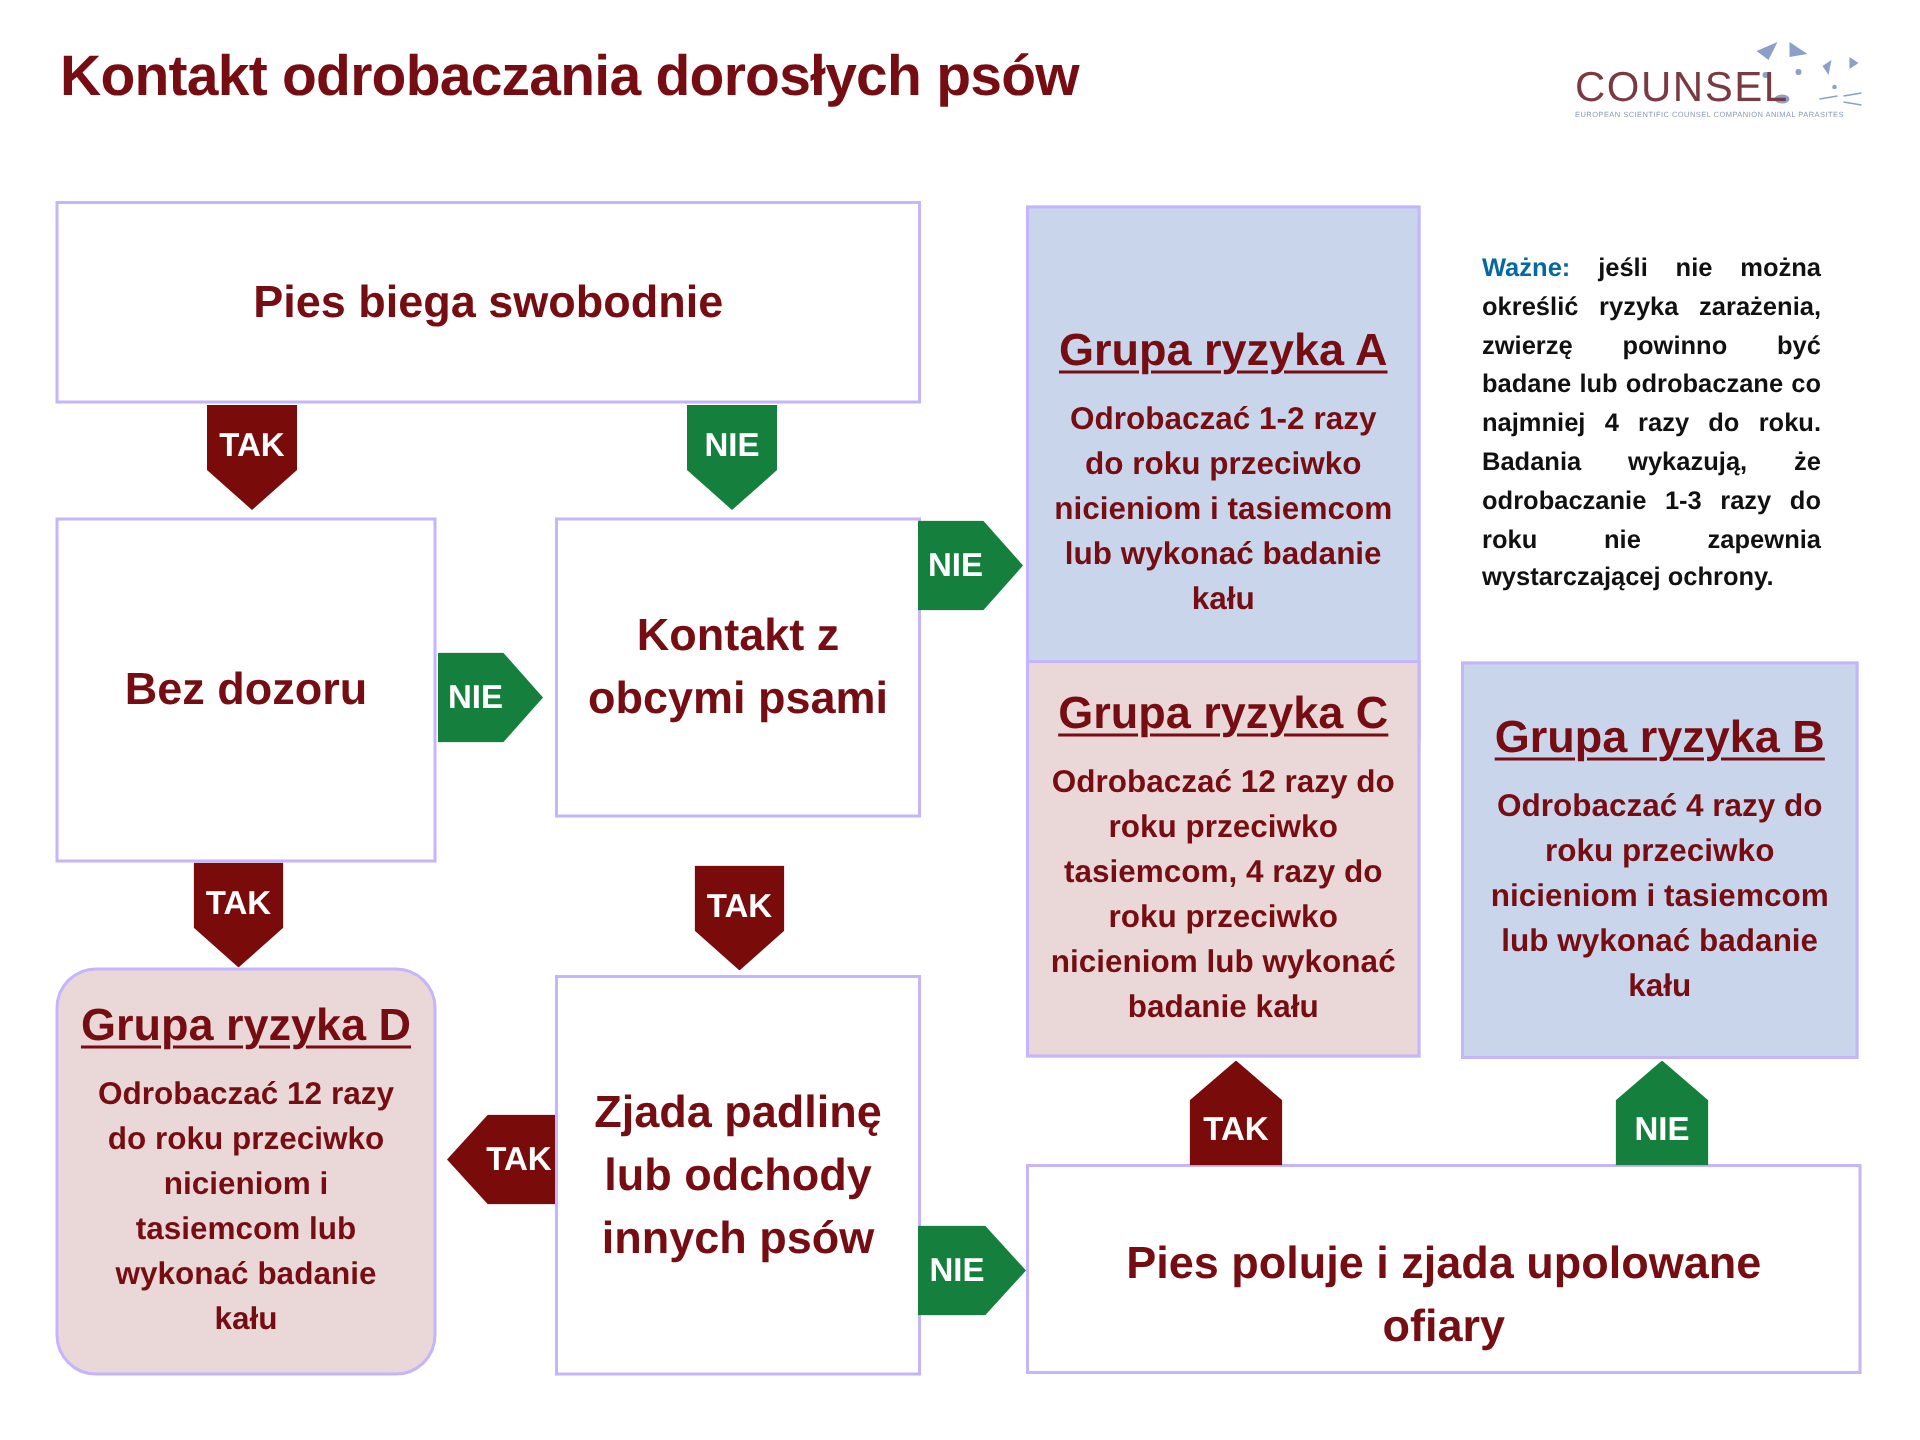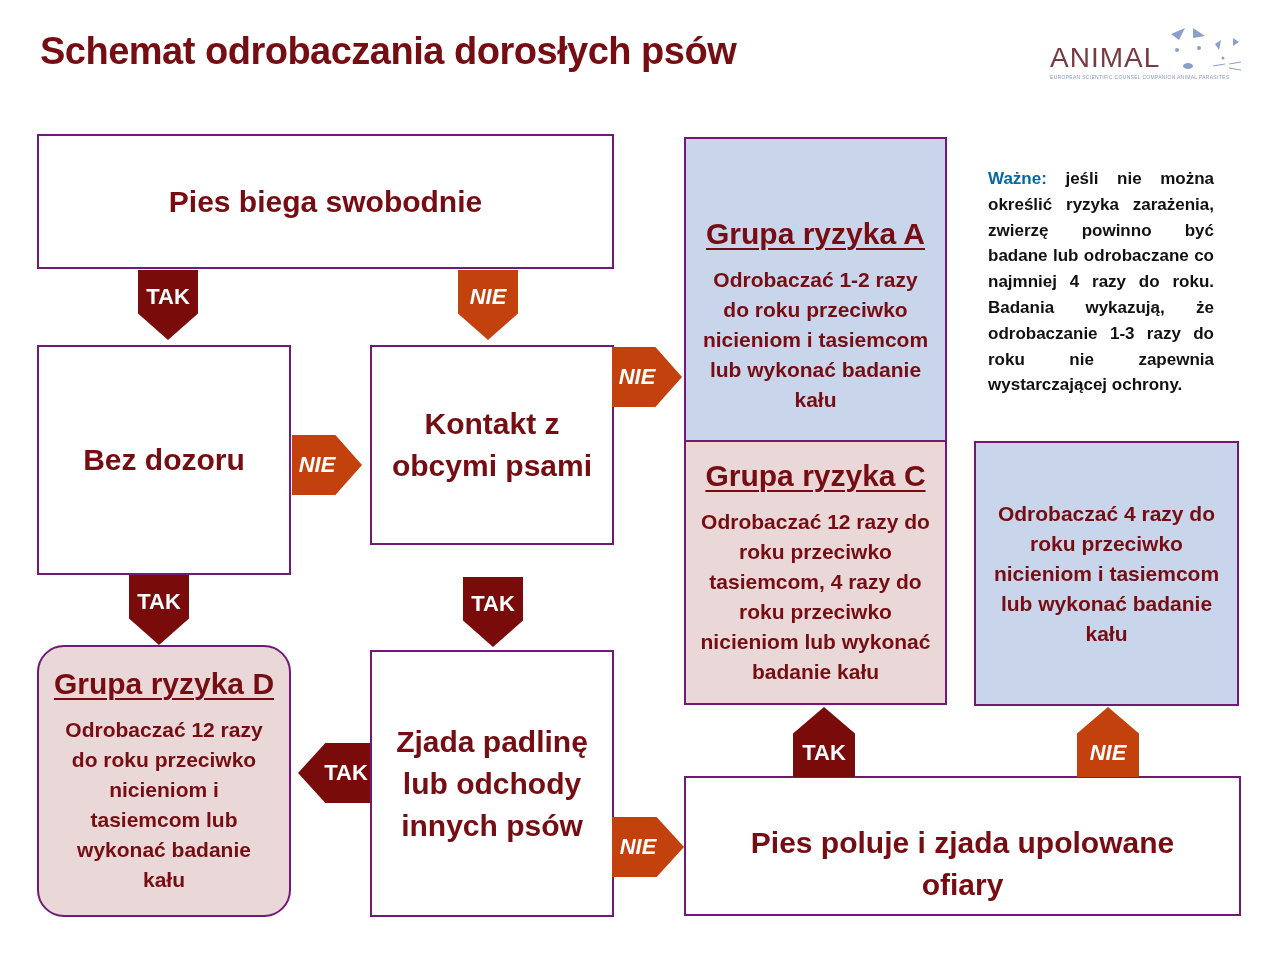--- a/index.html
+++ b/index.html
@@ -6,63 +6,63 @@
   body { width:1280px; height:960px; position:relative; overflow:hidden;
          font-family:"Liberation Sans", "DejaVu Sans", sans-serif; color:#7a0a0a; }
   .title { position:absolute; left:40px; top:30px; font-size:38px; font-weight:bold;
            color:#760d12; letter-spacing:-0.5px; }
   .logo { position:absolute; left:1045px; top:24px; width:200px; height:60px; }
   .logo-text { position:absolute; left:5px; top:18px; font-size:28px; color:#7a3a42;
                letter-spacing:1px; font-family:"Liberation Sans", sans-serif; }
   .logo-sub { position:absolute; left:5px; top:50px; font-size:5px; color:#8a9ab5; white-space:nowrap; letter-spacing:0.3px; }
   .logo-svg { position:absolute; left:118px; top:0px; }
 
-  .box { position:absolute; box-sizing:border-box; border:2px solid #701a75;
+  .box { position:absolute; box-sizing:border-box; border:2px solid #c4b5fd;
          background:#ffffff; display:flex; flex-direction:column; align-items:center;
          justify-content:center; text-align:center; font-weight:bold; color:#760d12; }
   .box.q { font-size:30px; line-height:42px; }
   .box.blue { background:#c9d5ea; }
   .box.pink { background:#ead7d7; }
   .grp-title { font-size:30px; text-decoration:underline; text-decoration-thickness:2px;
                text-underline-offset:4px; margin-bottom:14px; }
   .grp-body { font-size:21px; line-height:30px; }
 
   .note { position:absolute; left:988px; top:166px; width:226px; font-size:17px;
           line-height:25.8px; font-weight:bold; color:#111; text-align:justify; }
   .note .lbl { color:#0369a1; }
 
   .arr { position:absolute; color:#fff; font-weight:bold; font-size:22px;
          display:flex; align-items:center; justify-content:center; }
   .tak { background:#7a0b0b; }
-  .nie { background:#c2410c;font-style:italic; }
+  .nie { background:#15803d; }
   .down { clip-path:polygon(0 0,100% 0,100% 62%,50% 100%,0 62%); padding-bottom:16px; box-sizing:border-box; }
   .right { clip-path:polygon(0 0,62% 0,100% 50%,62% 100%,0 100%); padding-right:20px; box-sizing:border-box; }
   .left { clip-path:polygon(38% 0,100% 0,100% 100%,38% 100%,0 50%); padding-left:24px; box-sizing:border-box; }
   .up { clip-path:polygon(50% 0,100% 38%,100% 100%,0 100%,0 38%); padding-top:22px; box-sizing:border-box; }
 </style>
 </head>
 <body>
 
-<div class="title">Schemat odrobaczania dorosłych psów</div>
+<div class="title">Kontakt odrobaczania dorosłych psów</div>
 
 <div class="logo">
   <svg class="logo-svg" width="80" height="56" viewBox="0 0 80 56">
     <polygon points="8,10 22,4 16,16" fill="#8aa0c8"></polygon>
     <polygon points="30,4 42,12 30,14" fill="#8aa0c8"></polygon>
     <circle cx="14" cy="26" r="2" fill="#8aa0c8"></circle>
     <circle cx="36" cy="24" r="2" fill="#8aa0c8"></circle>
     <ellipse cx="25" cy="42" rx="5" ry="3" fill="#8aa0c8"></ellipse>
     <polygon points="52,20 58,16 56,26" fill="#8aa0c8"></polygon>
     <polygon points="70,14 76,18 70,22" fill="#8aa0c8"></polygon>
     <circle cx="60" cy="34" r="1.5" fill="#8aa0c8"></circle>
     <line x1="50" y1="42" x2="62" y2="40" stroke="#8aa0c8" stroke-width="1"></line>
     <line x1="66" y1="40" x2="78" y2="38" stroke="#8aa0c8" stroke-width="1"></line>
     <line x1="66" y1="44" x2="78" y2="46" stroke="#8aa0c8" stroke-width="1"></line>
   </svg>
-  <div class="logo-text">ANIMAL</div>
+  <div class="logo-text">COUNSEL</div>
   <div class="logo-sub">EUROPEAN SCIENTIFIC COUNSEL COMPANION ANIMAL PARASITES</div>
 </div>
 
 <div class="box q" style="left:37px;top:134px;width:577px;height:135px;">
   <span>Pies biega swobodnie</span>
 </div>
 <div class="box q" style="left:37px;top:345px;width:254px;height:230px;">
   <span>Bez dozoru</span>
 </div>
 <div class="box q" style="left:370px;top:345px;width:244px;height:200px;">
@@ -77,20 +77,21 @@
 
 <div class="box blue" style="left:684px;top:137px;width:263px;height:358px;">
   <div class="grp-title">Grupa ryzyka A</div>
   <div class="grp-body" style="padding:0 12px;">Odrobaczać 1-2 razy do roku przeciwko nicieniom i tasiemcom lub wykonać badanie kału</div>
 </div>
 <div class="box pink" style="left:684px;top:440px;width:263px;height:265px;">
   <div class="grp-title">Grupa ryzyka C</div>
   <div class="grp-body" style="padding:0 10px;">Odrobaczać 12 razy do roku przeciwko tasiemcom, 4 razy do roku przeciwko nicieniom lub wykonać badanie kału</div>
 </div>
 <div class="box blue" style="left:974px;top:441px;width:265px;height:265px;">
+  <div class="grp-title">Grupa ryzyka B</div>
   <div class="grp-body" style="padding:0 10px;">Odrobaczać 4 razy do roku przeciwko nicieniom i tasiemcom lub wykonać badanie kału</div>
 </div>
 <div class="box pink" style="left:37px;top:645px;width:254px;height:272px;border-radius:27px;">
   <div class="grp-title">Grupa ryzyka D</div>
   <div class="grp-body" style="padding:0 20px;">Odrobaczać 12 razy do roku przeciwko nicieniom i tasiemcom lub wykonać badanie kału</div>
 </div>
 
 <div class="note">
   <span class="lbl">Ważne:</span><span> jeśli nie można określić ryzyka zarażenia, zwierzę powinno być badane lub odrobaczane co najmniej 4 razy do roku. Badania wykazują, że odrobaczanie 1-3 razy do roku nie zapewnia wystarczającej ochrony.</span>
 </div>

